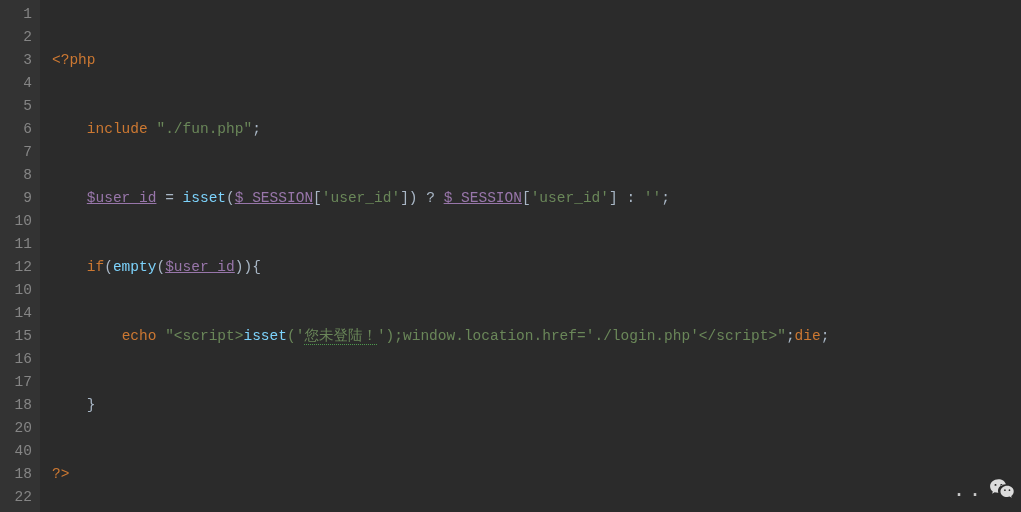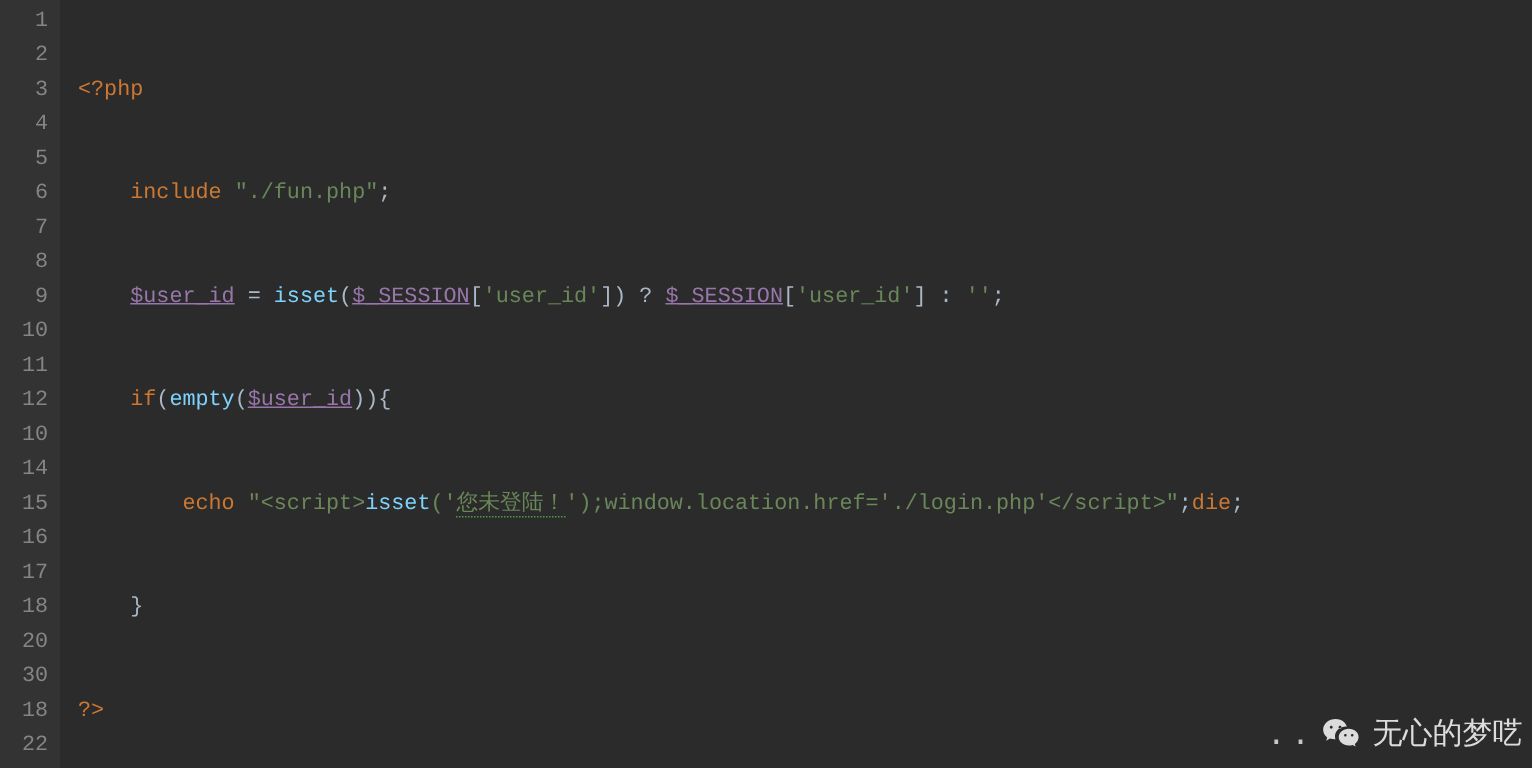--- a/index.html
+++ b/index.html
@@ -70,21 +70,21 @@
   <div class="line">10</div>
   <div class="line">11</div>
   <div class="line">12</div>
   <div class="line">10</div>
   <div class="line">14</div>
   <div class="line">15</div>
   <div class="line">16</div>
   <div class="line">17</div>
   <div class="line">18</div>
   <div class="line">20</div>
-  <div class="line">30</div>
+  <div class="line">40</div>
   <div class="line">18</div>
   <div class="line">22</div>
 </div>
 
 <div class="code">
   <div class="line"><span class="tok-kw">&lt;?php</span></div>
   <div class="line">    <span class="tok-kw">include</span> <span class="tok-str">"./fun.php"</span>;</div>
   <div class="line">    <span class="tok-var">$user_id</span><span> = </span><span class="tok-fn">isset</span><span>(</span><span class="tok-var">$_SESSION</span><span>[</span><span class="tok-str">'user_id'</span><span>]) ? </span><span class="tok-var">$_SESSION</span><span>[</span><span class="tok-str">'user_id'</span><span>] : </span><span class="tok-str">''</span>;</div>
   <div class="line">    <span class="tok-kw">if</span><span>(</span><span class="tok-fn">empty</span><span>(</span><span class="tok-var">$user_id</span><span>)){</span></div>
   <div class="line">        <span class="tok-kw">echo</span> <span class="tok-str">"&lt;script&gt;</span><span class="tok-fn">isset</span><span class="tok-str">('</span><span class="tok-str sq-err">您未登陆！</span><span class="tok-str">');window.location.href='./login.php'&lt;/scrip</span><span class="tok-str">t&gt;"</span><span>;</span><span class="tok-kw">die</span>;</div>
@@ -104,15 +104,14 @@
   
   
   
   
 
   <div class="wmark">
     <span class="dots">..</span>
     <svg viewBox="0 0 24 24">
         <path fill="#e6e6e6" d="M8.7 3C4.5 3 1 5.9 1 9.5c0 2 .9 3.7 2.5 4.9l-.6 2 2.3-1.3c.9.3 1.9.4 3 .4h.4c-.2-.6-.3-1.2-.3-1.8 0-3.3 3.1-6 7-6h.3C14.8 4.8 12 3 8.7 3zM6 7.3c.5 0 .9.4.9.9s-.4.9-.9.9-.9-.4-.9-.9.4-.9.9-.9zm5.4 0c.5 0 .9.4.9.9s-.4.9-.9.9-.9-.4-.9-.9.4-.9.9-.9zM16.8 9c-3.4 0-6.2 2.3-6.2 5.2s2.8 5.2 6.2 5.2c.8 0 1.6-.1 2.3-.4l1.9 1-.5-1.6c1.4-1 2.3-2.4 2.3-4.2C23 11.3 20.2 9 16.8 9zm-2.1 3.3c.4 0 .8.3.8.8s-.4.8-.8.8-.8-.3-.8-.8.4-.8.8-.8zm4.2 0c.4 0 .8.3.8.8s-.4.8-.8.8-.8-.3-.8-.8.4-.8.8-.8z"></path>
       </svg>
-    <span>无心的梦呓</span>
   </div>
 </div>
 
 </body></html>

